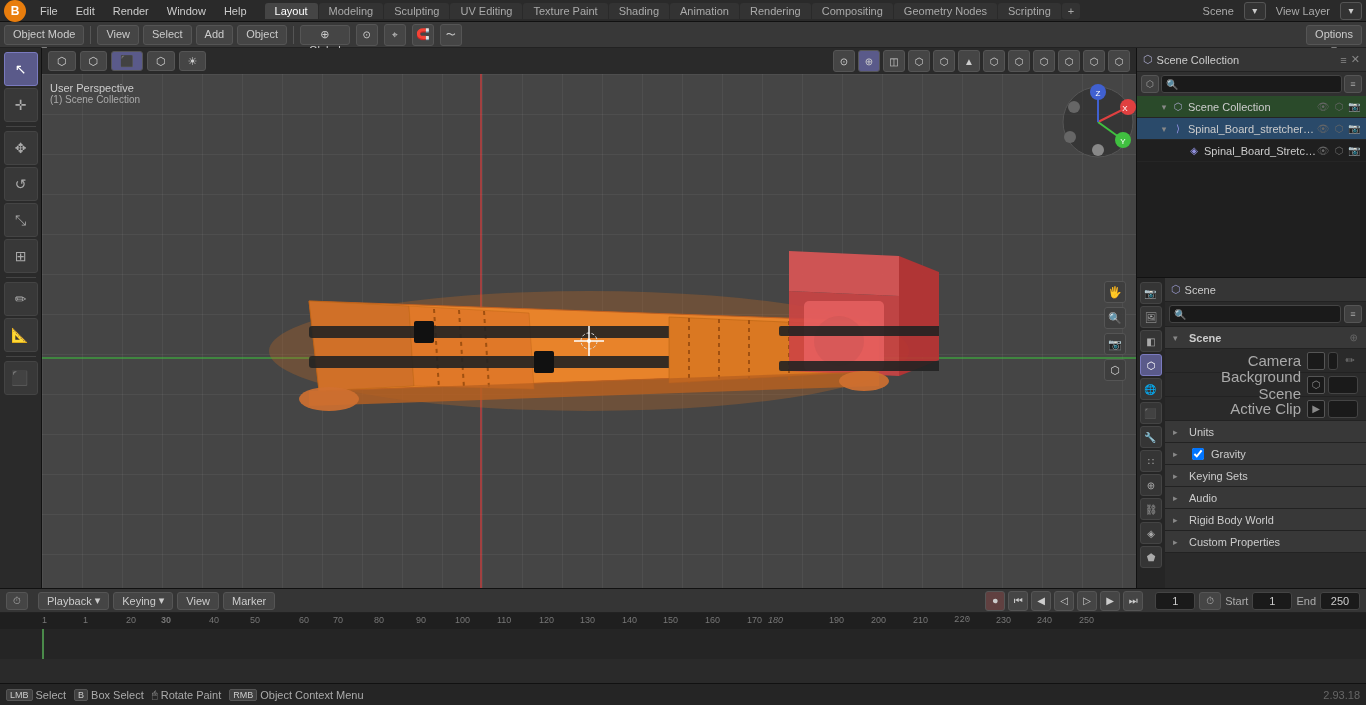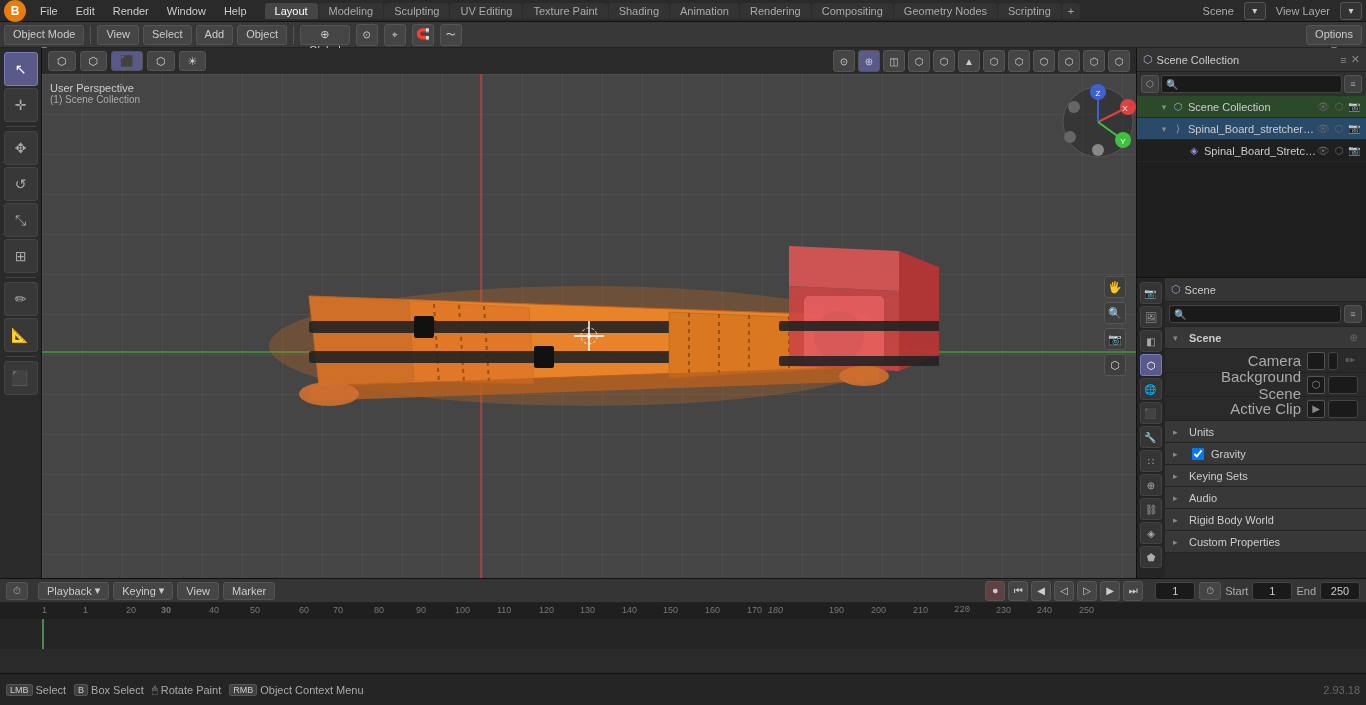--- a/index.html
+++ b/index.html
@@ -632,21 +632,21 @@
       padding: 0 2px;
     }
     .time-label {
       font-size: 11px;
       color: #aaa;
     }
 
     
     .status-bar {
       background: #252525;
-      height: 32px;
+      height: 22px;
       display: flex;
       align-items: center;
       padding: 0 6px;
       gap: 8px;
       border-top: 1px solid #111;
       flex-shrink: 0;
     }
     .status-item {
       display: flex;
       align-items: center;

